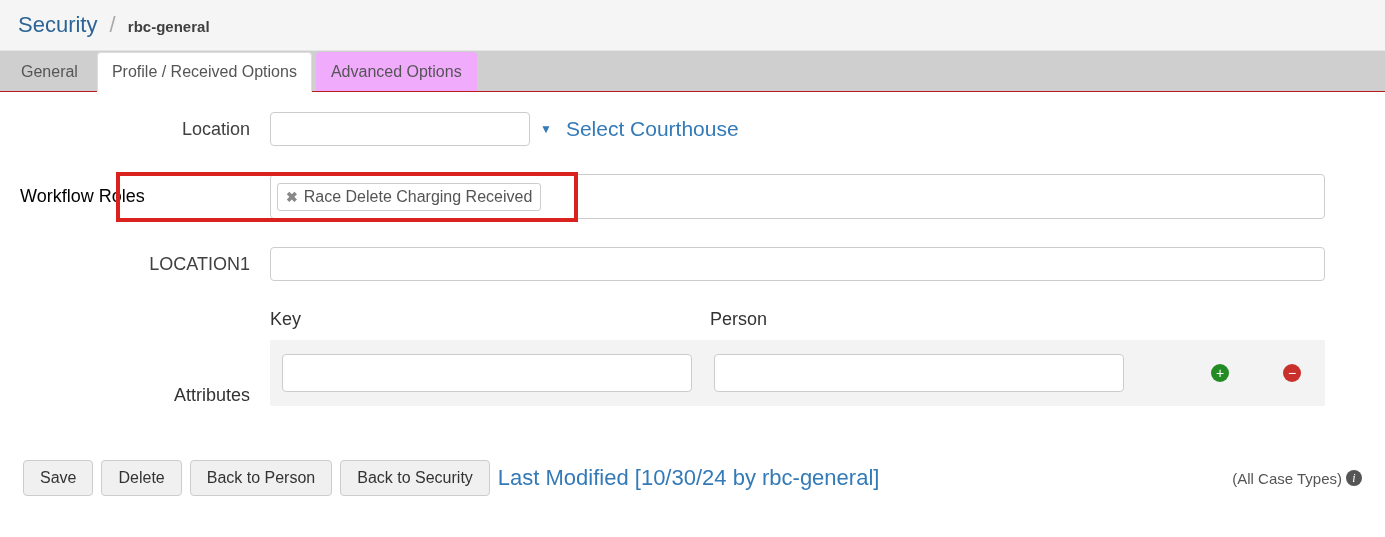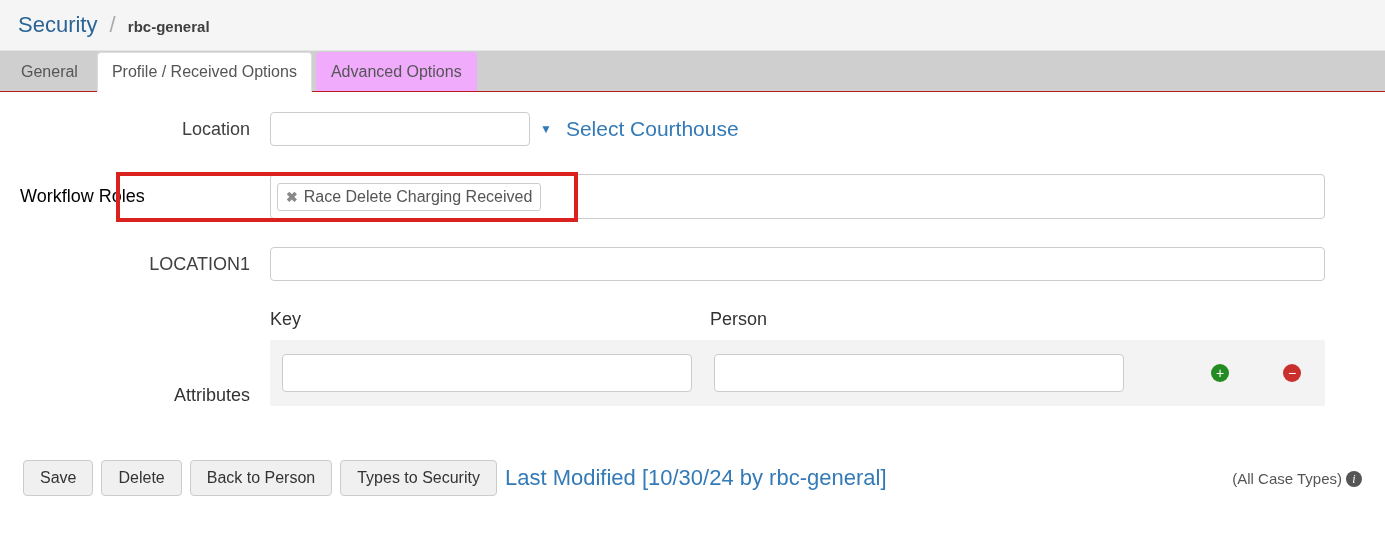--- a/index.html
+++ b/index.html
@@ -250,21 +250,21 @@
   }
   .last-mod {
     color: #337ab7;
     font-size: 22px;
   }
   .footer-right {
     margin-left: auto;
     color: #555;
     font-size: 15px;
     display: flex;
-    align-items: flex-end;
+    align-items: flex-start;
   }
   .info-icon {
     background: #555;
     color: #fff;
     width: 16px;
     height: 16px;
     border-radius: 50%;
     font-size: 12px;
     line-height: 16px;
     text-align: center;
@@ -336,19 +336,19 @@
       </div>
     </div>
   </div>
 
 </div>
 
 <div class="footer">
   <button class="btn">Save</button>
   <button class="btn">Delete</button>
   <button class="btn">Back to Person</button>
-  <button class="btn">Types to Security</button>
+  <button class="btn">Back to Security</button>
   <span class="last-mod">Last Modified [10/30/24 by rbc-general]</span>
   <div class="footer-right">
     <span>(All Case Types)</span>
     <span class="info-icon">i</span>
   </div>
 </div>
 
 </body></html>

